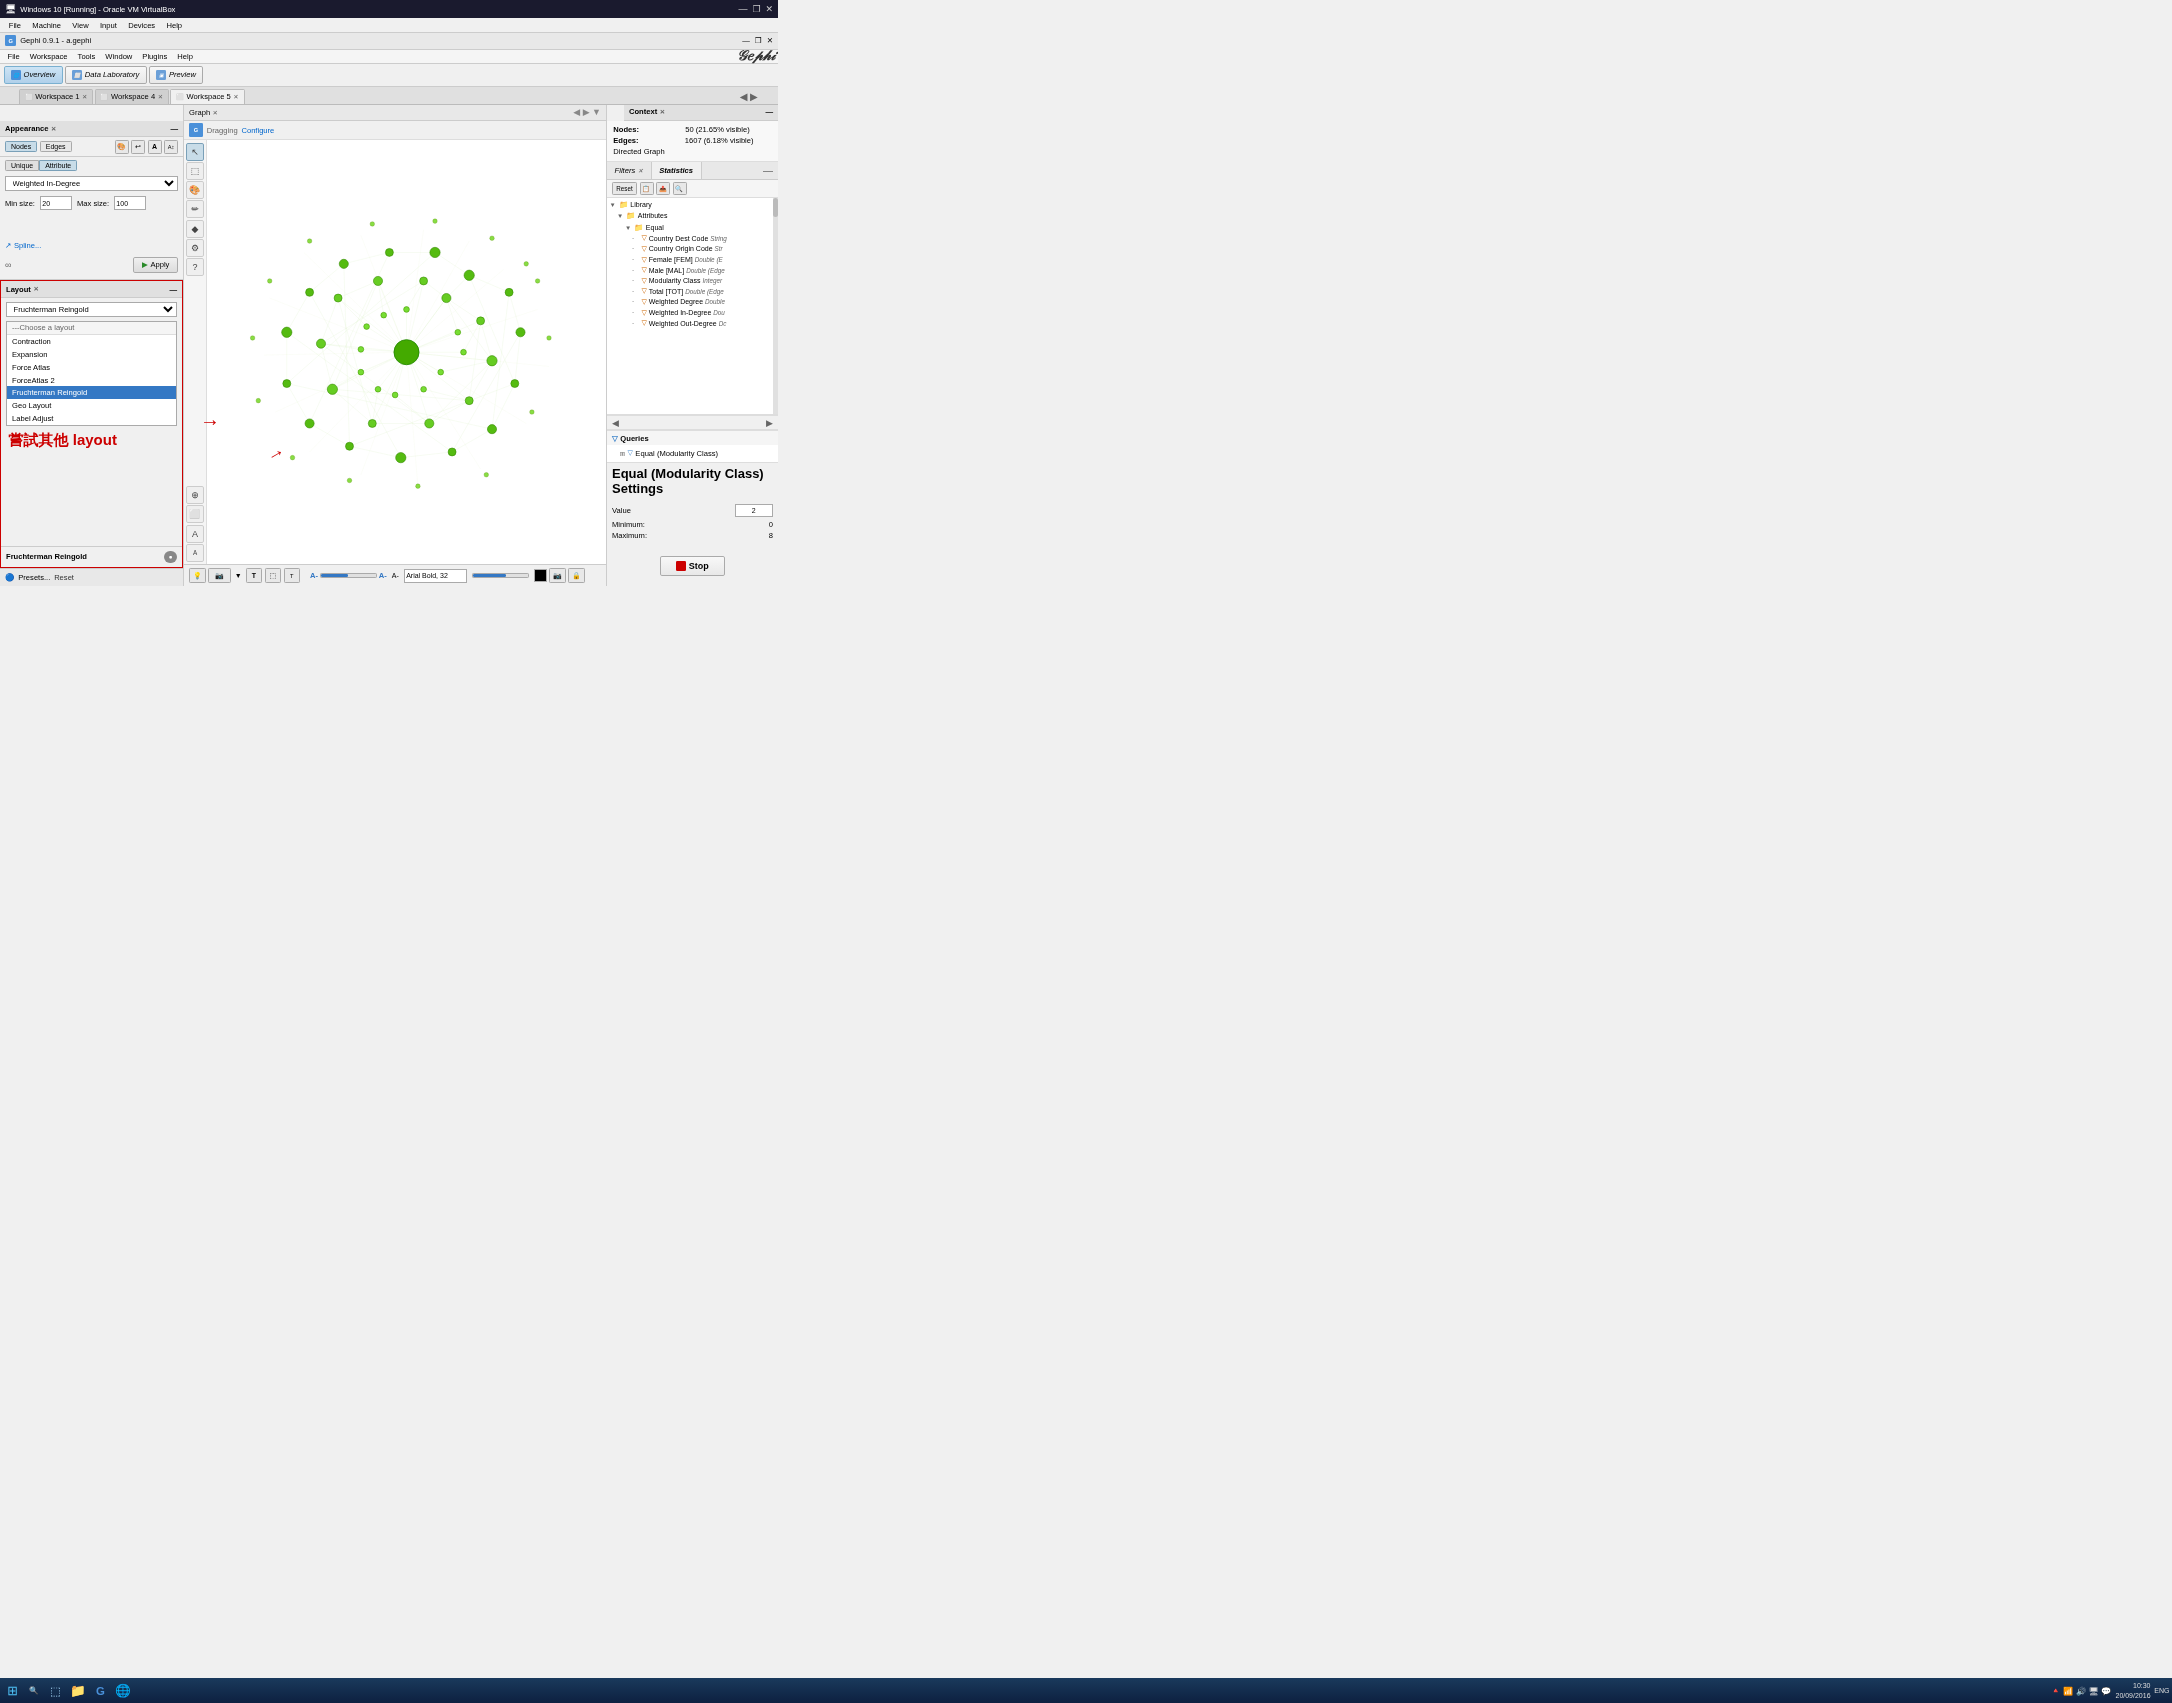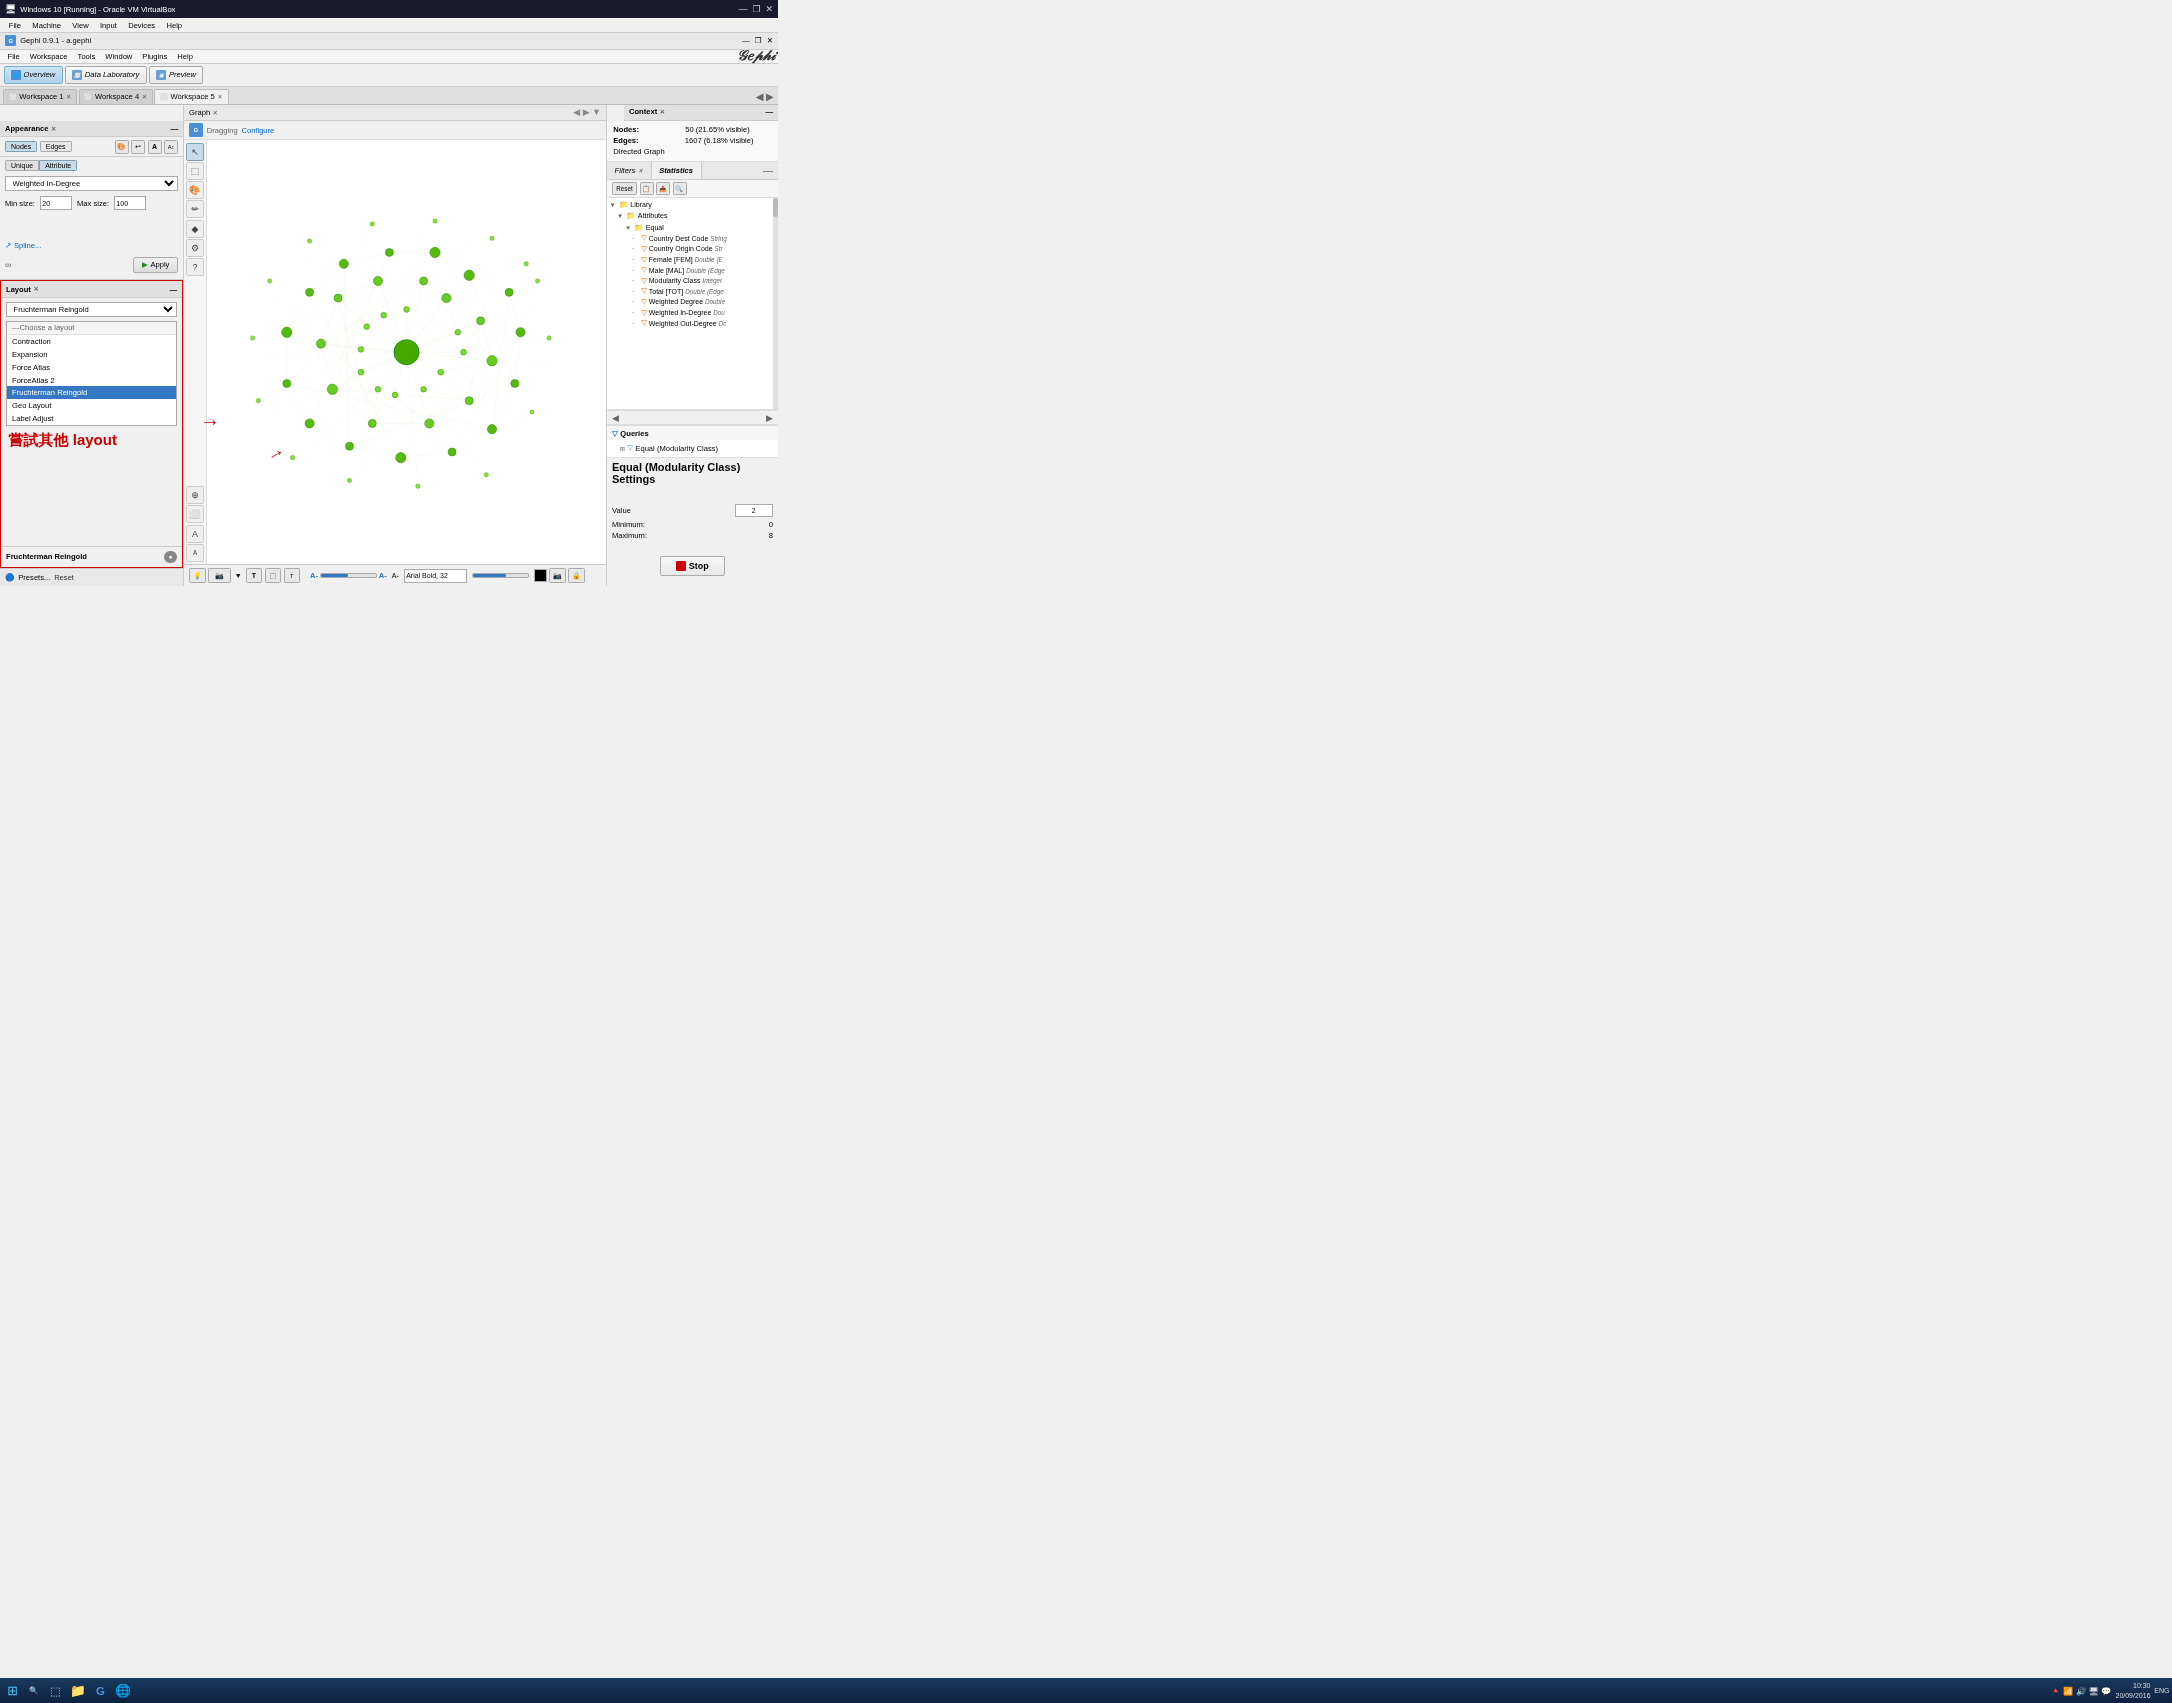--- a/index.html
+++ b/index.html
@@ -81,21 +81,21 @@
     }
     .toolbar-btn.active { background: linear-gradient(to bottom, #cde4f5, #b0d0ea); border-color: #7ab0d0; }
     .toolbar-btn-icon { width: 10px; height: 10px; background: #4a90d9; border-radius: 1.3px; display: flex; align-items: center; justify-content: center; color: white; font-size: 5px; }
 
     
     .workspace-tabs {
       background: #e0e0e0;
       height: 18px;
       display: flex;
       align-items: flex-end;
-      padding: 0 3px;
+      padding: 0 19px;
       border-bottom: 0.6px solid #bbb;
       gap: 1.3px;
     }
     .ws-tab {
       height: 15px;
       background: #d0d0d0;
       border: 0.6px solid #bbb;
       border-bottom: none;
       border-radius: 1.9px 1.9px 0 0;
       padding: 0 5px;
@@ -535,21 +535,21 @@
     .query-item { display: flex; align-items: center; gap: 2.5px; padding: 1.3px 0; cursor: pointer; }
     .query-expand { font-size: 6.3px; color: #666; }
 
     
     .settings-section {
       background: #f0f0f0;
       border-top: 0.6px solid #ddd;
       padding: 3.8px 5px;
       font-size: 7.6px;
     }
-    .settings-title { font-weight: bold; margin-bottom: 19px; font-size: 11px; }
+    .settings-title { font-weight: bold; margin-bottom: 8px; font-size: 13px; }
     .settings-row {
       display: flex;
       align-items: center;
       justify-content: space-between;
       margin-bottom: 2.5px;
       font-size: 7.6px;
     }
     .settings-input {
       width: 38px;
       height: 12.7px;

